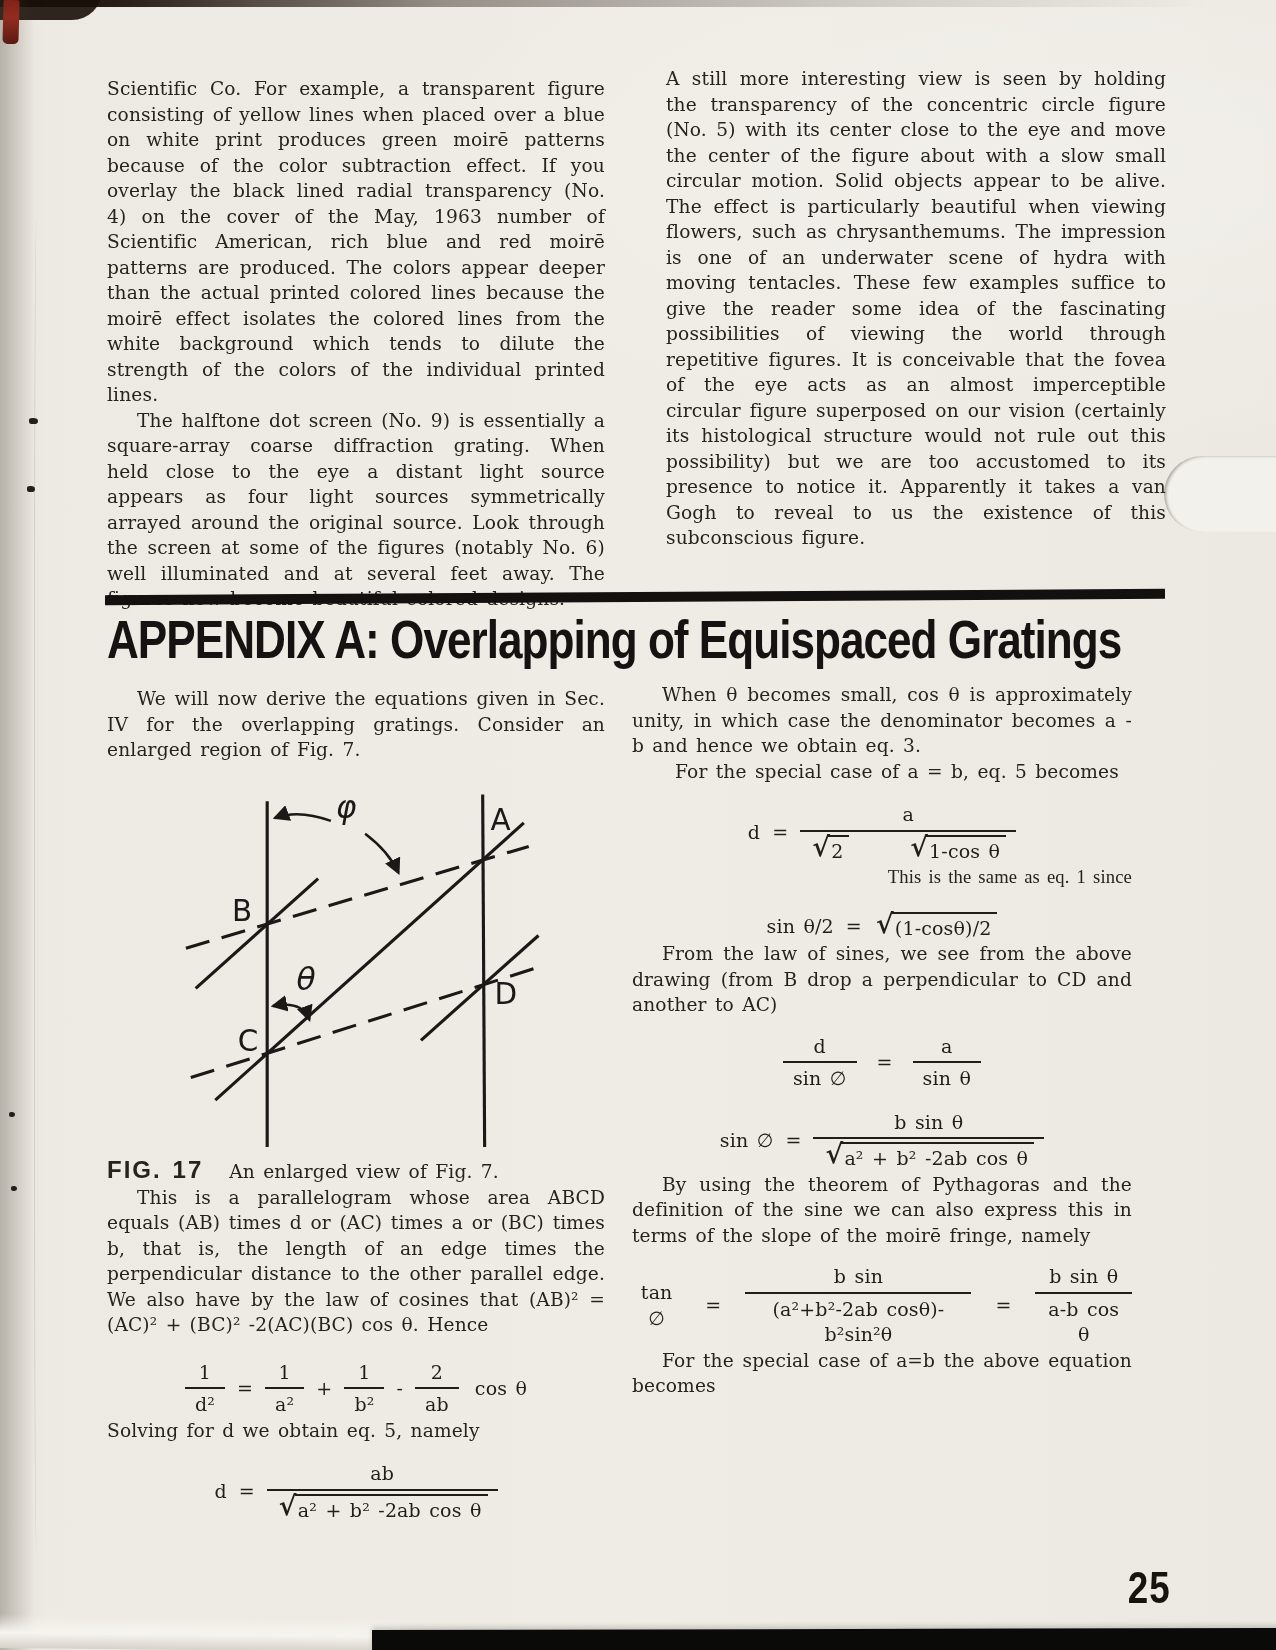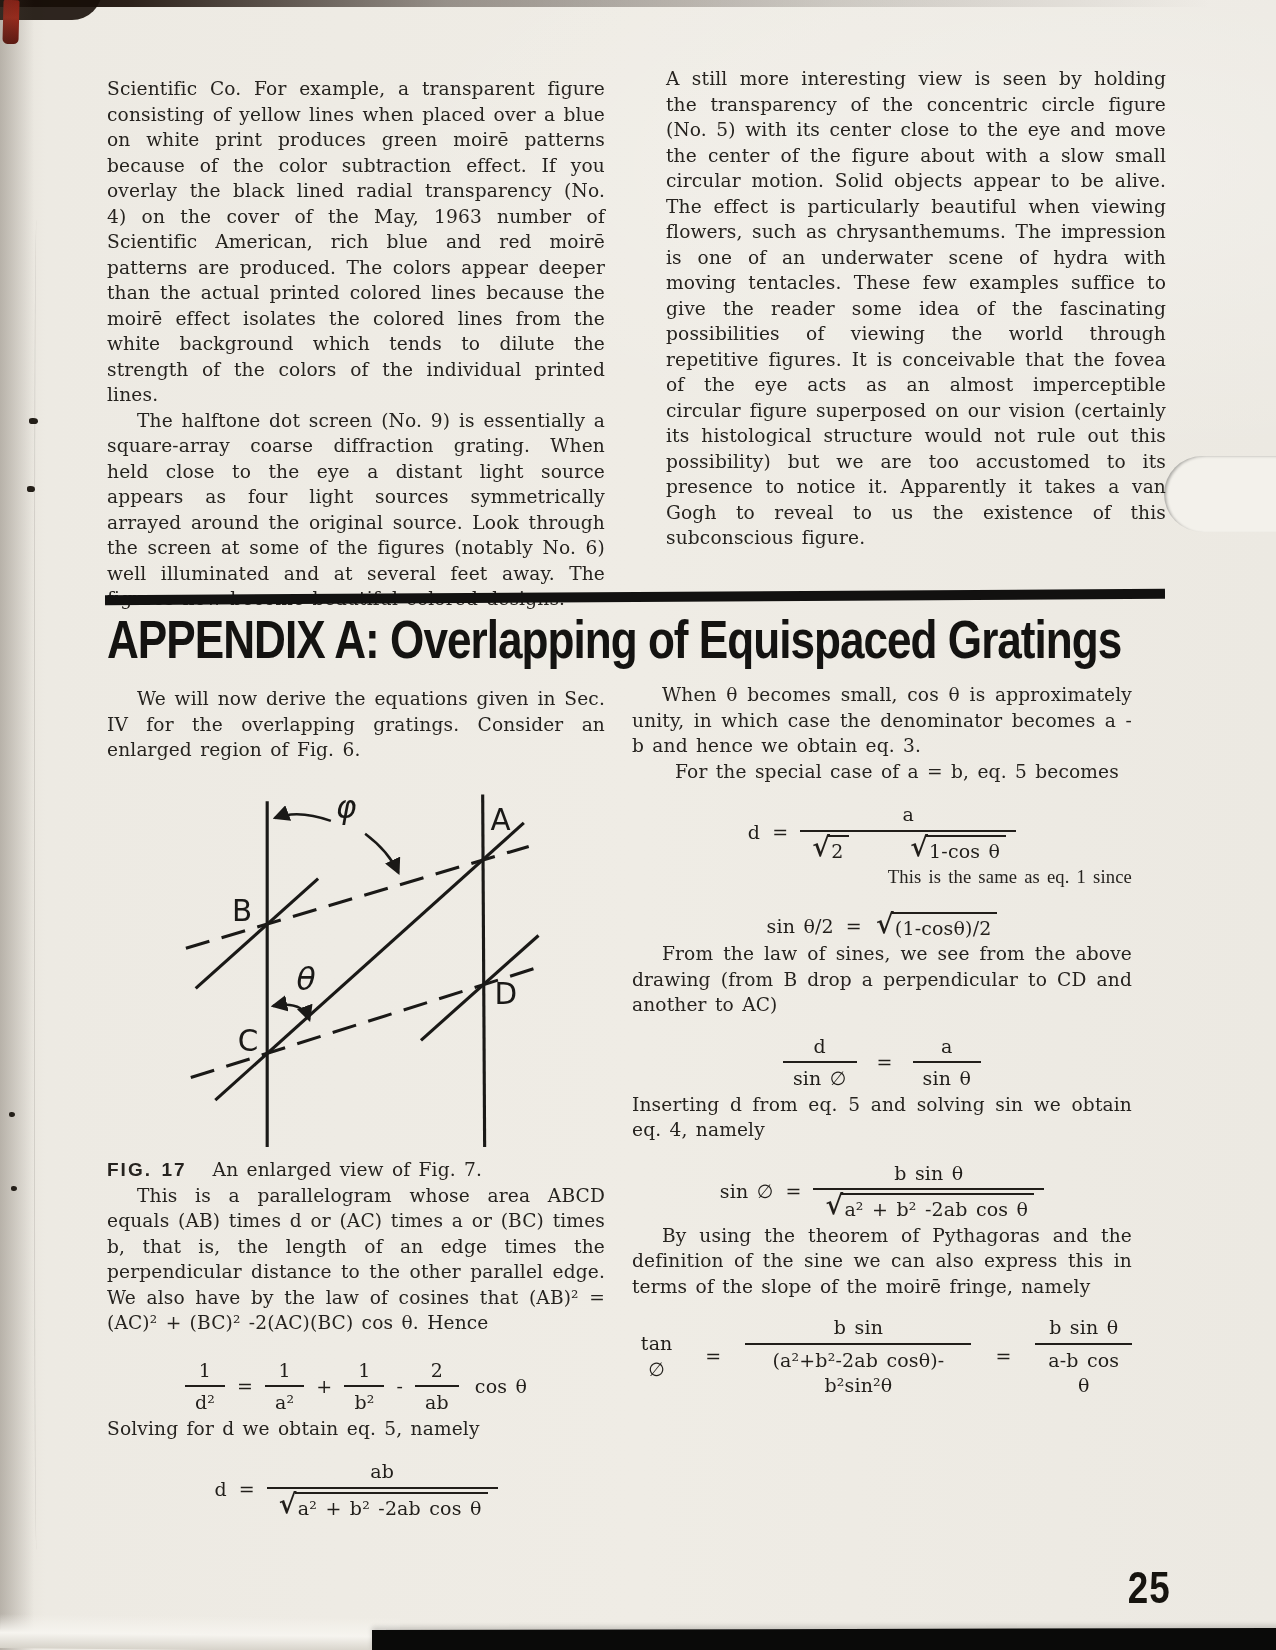--- a/index.html
+++ b/index.html
@@ -49,21 +49,21 @@
     position:absolute;left:107px;top:610px;width:1075px;
     font-family:"Liberation Sans","DejaVu Sans",sans-serif;
     font-weight:700;font-size:45px;letter-spacing:-1px;color:#141311;
     transform:scale(.98,1.18);transform-origin:left top;white-space:nowrap;
   }
   #appendix-left{left:107px;top:686px;width:498px;}
   #appendix-right{left:632px;top:682px;width:500px;}
   
   .fig-wrap{margin:6px 0 0 30px;}
   .fig-caption{margin-top:10px;font-size:18.6px;text-align:left;text-indent:0;}
-  .fig-caption .tag{font-family:"Liberation Sans","DejaVu Sans",sans-serif;font-weight:700;letter-spacing:2px;font-size:19px;margin-right:26px;}
+  .fig-caption .tag{font-family:"Liberation Sans","DejaVu Sans",sans-serif;font-weight:700;letter-spacing:2px;font-size:24px;margin-right:26px;}
   svg text{font-family:"DejaVu Sans","Liberation Sans",sans-serif;font-size:30px;fill:#1a1917;}
   svg .greek{font-style:italic;font-size:32px;}
   
   .eq{display:flex;align-items:center;justify-content:center;gap:12px;font-size:19px;color:#211e1a;text-align:center;text-indent:0;}
   .frac{display:inline-flex;flex-direction:column;align-items:center;vertical-align:middle;}
   .frac .num{padding:0 10px 2px;}
   .frac .den{border-top:2px solid #211e1a;padding:3px 10px 0;}
   .rt{display:inline-flex;align-items:flex-start;white-space:nowrap;}
   .rt .rsign{font-size:27px;line-height:20px;font-weight:bold;transform:translate(2px,2px);}
   .rt .rbody{border-top:2.5px solid #211e1a;padding:2px 6px 0 3px;}
@@ -95,21 +95,21 @@
     <p class="indent">The halftone dot screen (No. 9) is essentially a square-array coarse diffraction grating. When held close to the eye a distant light source appears as four light sources symmetrically arrayed around the original source. Look through the screen at some of the figures (notably No. 6) well illuminated and at several feet away. The figures now become beautiful colored designs.</p>
   </div>
   <div class="col" id="intro-right">
     <p>A still more interesting view is seen by holding the transparency of the concentric circle figure (No. 5) with its center close to the eye and move the center of the figure about with a slow small circular motion. Solid objects appear to be alive. The effect is particularly beautiful when viewing flowers, such as chrysanthemums. The impression is one of an underwater scene of hydra with moving tentacles. These few examples suffice to give the reader some idea of the fascinating possibilities of viewing the world through repetitive figures. It is conceivable that the fovea of the eye acts as an almost imperceptible circular figure superposed on our vision (certainly its histological structure would not rule out this possibility) but we are too accustomed to its presence to notice it. Apparently it takes a van Gogh to reveal to us the existence of this subconscious figure.</p>
   </div>
 
   <div class="rule"></div>
   <div class="appendix-title">APPENDIX A: Overlapping of Equispaced Gratings</div>
 
   <div class="col" id="appendix-left">
-    <p class="indent">We will now derive the equations given in Sec. IV for the overlapping gratings. Consider an enlarged region of Fig. 6.</p>
+    <p class="indent">We will now derive the equations given in Sec. IV for the overlapping gratings. Consider an enlarged region of Fig. 7.</p>
 
     <div class="fig-wrap">
       <svg width="470" height="382" viewBox="0 0 470 390">
         <defs>
           <marker id="arr" viewBox="0 0 10 10" refX="8.5" refY="5" markerWidth="6.5" markerHeight="6.5" orient="auto-start-reverse">
             <path d="M0,0 L10,5 L0,10 z" fill="#1a1917"></path>
           </marker>
         </defs>
         <g stroke="#1a1917" stroke-width="3.2" fill="none">
 
@@ -222,21 +222,20 @@
           <span class="num">d</span>
           <span class="den">sin ∅</span>
         </span>
       <span style="margin:0 8px;">=</span>
       <span class="frac">
           <span class="num">a</span>
           <span class="den">sin θ</span>
         </span>
     </div>
 
-    <p class="m-t12">Inserting d from eq. 5 and solving sin we obtain eq. 4, namely</p>
 
     <div class="eq m-t18">
       <span>sin ∅</span>
       <span>=</span>
       <span class="frac">
         <span class="num">b sin θ</span>
         <span class="den"><span class="rt">
               <span class="rsign">√</span>
               <span class="rbody">a² + b² -2ab cos θ</span>
             </span></span>
@@ -252,16 +251,17 @@
           <span class="num">b sin</span>
           <span class="den">(a²+b²-2ab cosθ)-b²sin²θ</span>
         </span>
       <span>=</span>
       <span class="frac">
           <span class="num">b sin θ</span>
           <span class="den">a-b cos θ</span>
         </span>
     </div>
 
+    <p class="indent m-t26">For the special case of a=b the above equation becomes</p>
   </div>
 
   <div class="page-number">25</div>
 </div>
 
 </body></html>

